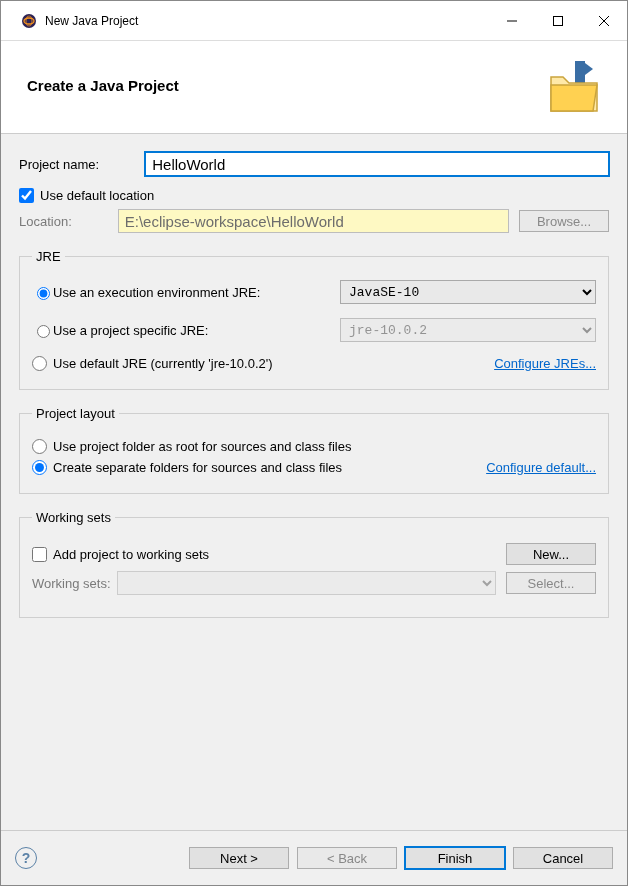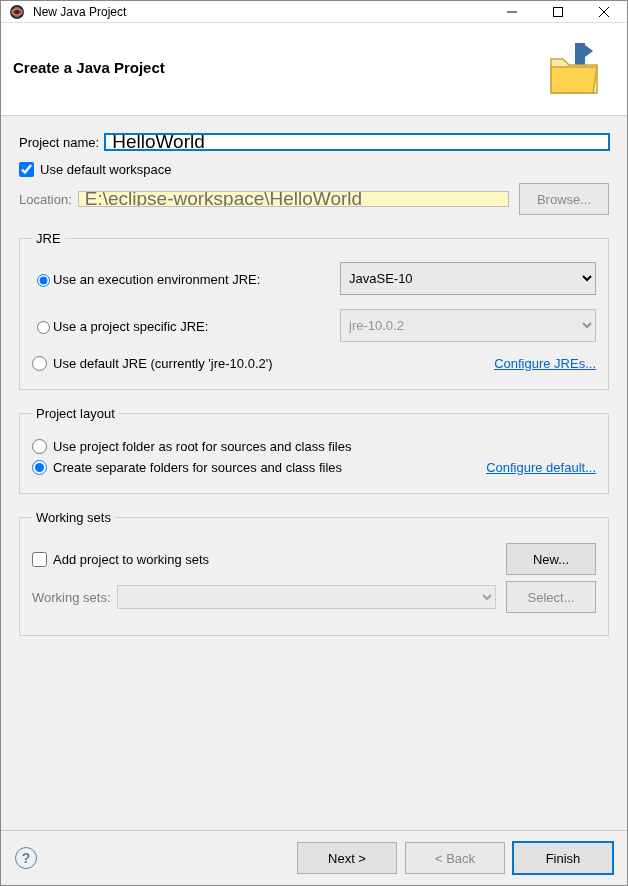--- a/index.html
+++ b/index.html
@@ -12,45 +12,45 @@
     background: #fff;
     overflow: hidden;
   }
   .window {
     width: 628px; height: 886px;
     border: 1px solid #888;
     display: flex; flex-direction: column;
     background: #f0f0f0;
   }
   .titlebar {
-    height: 22px;
+    height: 40px;
     background: #fff;
     display: flex; align-items: center;
-    padding: 0 0 0 8px;
+    padding: 0 0 0 20px;
     border-bottom: 1px solid #ddd;
   }
   .titlebar .app-icon {
     width: 16px; height: 16px; margin-right: 8px;
   }
   .titlebar .title {
     flex: 1;
     font-size: 12px;
     color: #000;
   }
   .winbtns { display: flex; height: 100%; }
   .winbtn {
     width: 46px; height: 100%;
     display: flex; align-items: center; justify-content: center;
     color: #000;
   }
   .winbtn svg { width: 10px; height: 10px; }
 
   .header {
     background: #fff;
-    padding: 14px 20px 14px 12px;
+    padding: 14px 20px 14px 26px;
     display: flex; align-items: center;
     border-bottom: 1px solid #ccc;
   }
   .header-text { flex: 1; }
   .header-text h1 {
     font-size: 15px; font-weight: bold; margin: 0 0 4px 0;
   }
   .header-text p {
     font-size: 13px; margin: 0; color: #000; padding-left: 10px;
   }
@@ -59,51 +59,51 @@
   .content {
     flex: 1;
     padding: 18px 18px 8px 18px;
     background: #f0f0f0;
     overflow: auto;
   }
   .row { display: flex; align-items: center; margin-bottom: 10px; }
   .row label.lbl { margin-right: 6px; white-space: nowrap; }
   .row.disabled label.lbl, .disabled-text { color: #7a7a7a; }
   input[type=text] {
-    height: 16px; padding: 2px 6px;
+    height: 24px; padding: 2px 6px;
     border: 1px solid #a9a9a9; background: #fff;
-    font-family: inherit; font-size: 19px;
+    font-family: inherit; font-size: 15px; margin-left: 40px;
   }
   input[type=text].focused { border: 1px solid #0078d7; outline: 1px solid #0078d7; }
   input[type=text]:disabled { background: #fef9c3; color: #6d6d6d; border-color: #bdbdbd; }
 
   fieldset.group {
     border: 1px solid #cfcfcf; margin: 16px 0 0 0; padding: 12px 12px 12px 12px;
   }
   fieldset.group legend { padding: 0 4px; color: #000; }
 
   .radio-row, .check-row { display: flex; align-items: center; margin: 6px 0; }
   .radio-row input[type=radio], .check-row input[type=checkbox] {
     width: 15px; height: 15px; margin: 0 6px 0 0;
   }
   .radio-row .r-label, .check-row .c-label { flex: 0 0 auto; }
   .radio-row .spacer, .check-row .spacer { flex: 1; }
 
   .jre-row { display: flex; align-items: center; margin: 4px 0 14px 0; }
   .jre-row .radio-part { flex: 0 0 308px; display: flex; align-items: flex-end; }
   .jre-row select.combo {
-    flex: 1; height: 33px; border: 1px solid #a9a9a9; background: #e9e9e9;
-    font-family: Liberation Sans, sans-serif; font-size: 13px; padding: 0 4px;
+    flex: 1; height: 24px; border: 1px solid #a9a9a9; background: #e9e9e9;
+    font-family: Liberation Mono, monospace; font-size: 13px; padding: 0 4px;
   }
   .jre-row select.combo:disabled { color: #6d6d6d; background: #e9e9e9; }
 
   a.link { color: #0066cc; text-decoration: underline; white-space: nowrap; }
 
   .btn {
-    height: 32px; min-width: 100px; padding: 0 12px;
+    height: 22px; min-width: 100px; padding: 0 12px;
     border: 1px solid #adadad; background: #e1e1e1;
     font-family: inherit; font-size: 13px;
     display: inline-flex; align-items: center; justify-content: center;
   }
   .btn:disabled { color: #888; background: #e9e9e9; }
   .btn.default { border: 1px solid #0078d7; outline: 1px solid #0078d7; }
 
   .footer {
     height: 55px;
     border-top: 1px solid #ccc;
@@ -168,21 +168,21 @@
 
   <div class="content">
 
     <div class="row">
       <label class="lbl">Project name:</label>
       <input type="text" class="focused" style="flex: 1 1 0%;" value="HelloWorld">
     </div>
 
     <div class="check-row" style="margin-top:12px">
       <input type="checkbox" checked="" style="">
-      <span class="c-label">Use default workspace</span>
+      <span class="c-label">Use default location</span>
     </div>
 
     <div class="row disabled" style="margin-top:4px">
       <label class="lbl disabled-text">Location:</label>
       <input type="text" disabled="" style="flex: 1 1 0%; margin-right: 10px;" value="E:\eclipse-workspace\HelloWorld">
       <button class="btn" disabled="" style="min-width:90px">Browse...</button>
     </div>
 
     <fieldset class="group">
       <legend>JRE</legend>
@@ -250,15 +250,16 @@
     </fieldset>
 
   </div>
 
   <div class="footer">
     <div class="help">?</div>
     <div class="spacer"></div>
     <button class="btn">Next &gt;</button>
     <button class="btn" disabled="">&lt; Back</button>
     <button class="btn default">Finish</button>
+    <button class="btn">Cancel</button>
   </div>
 
 </div>
 
 </body></html>

